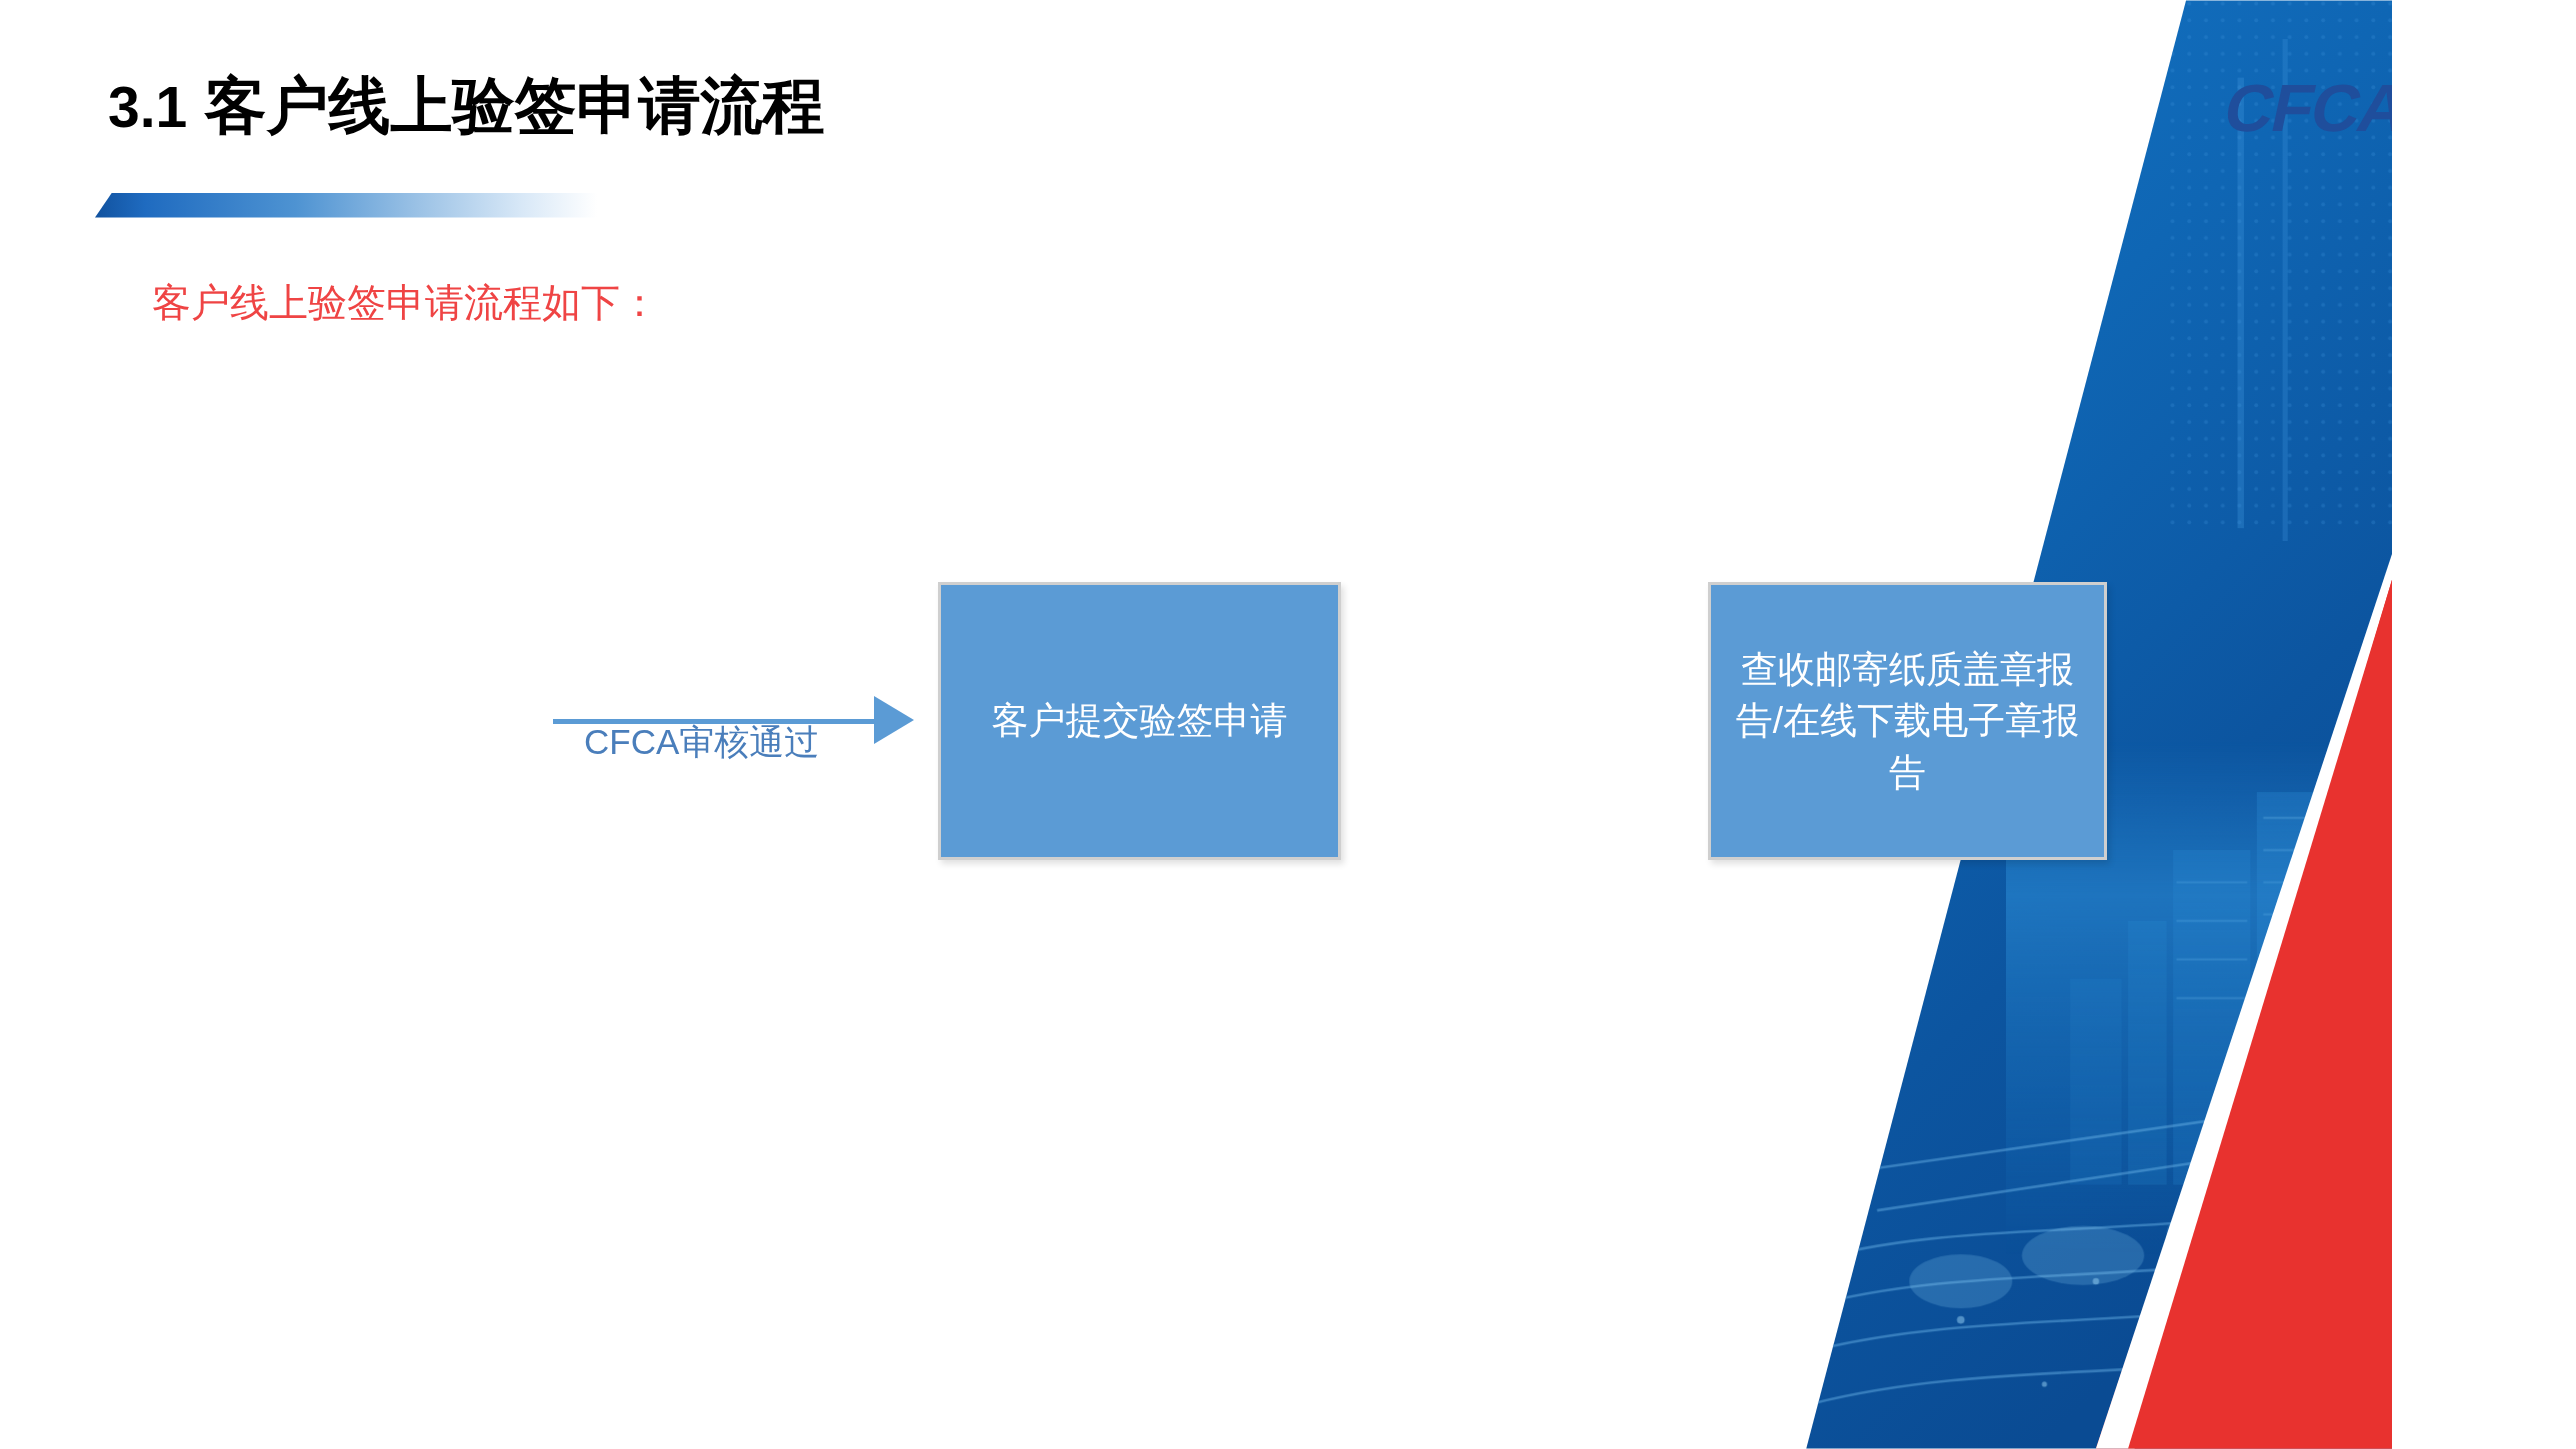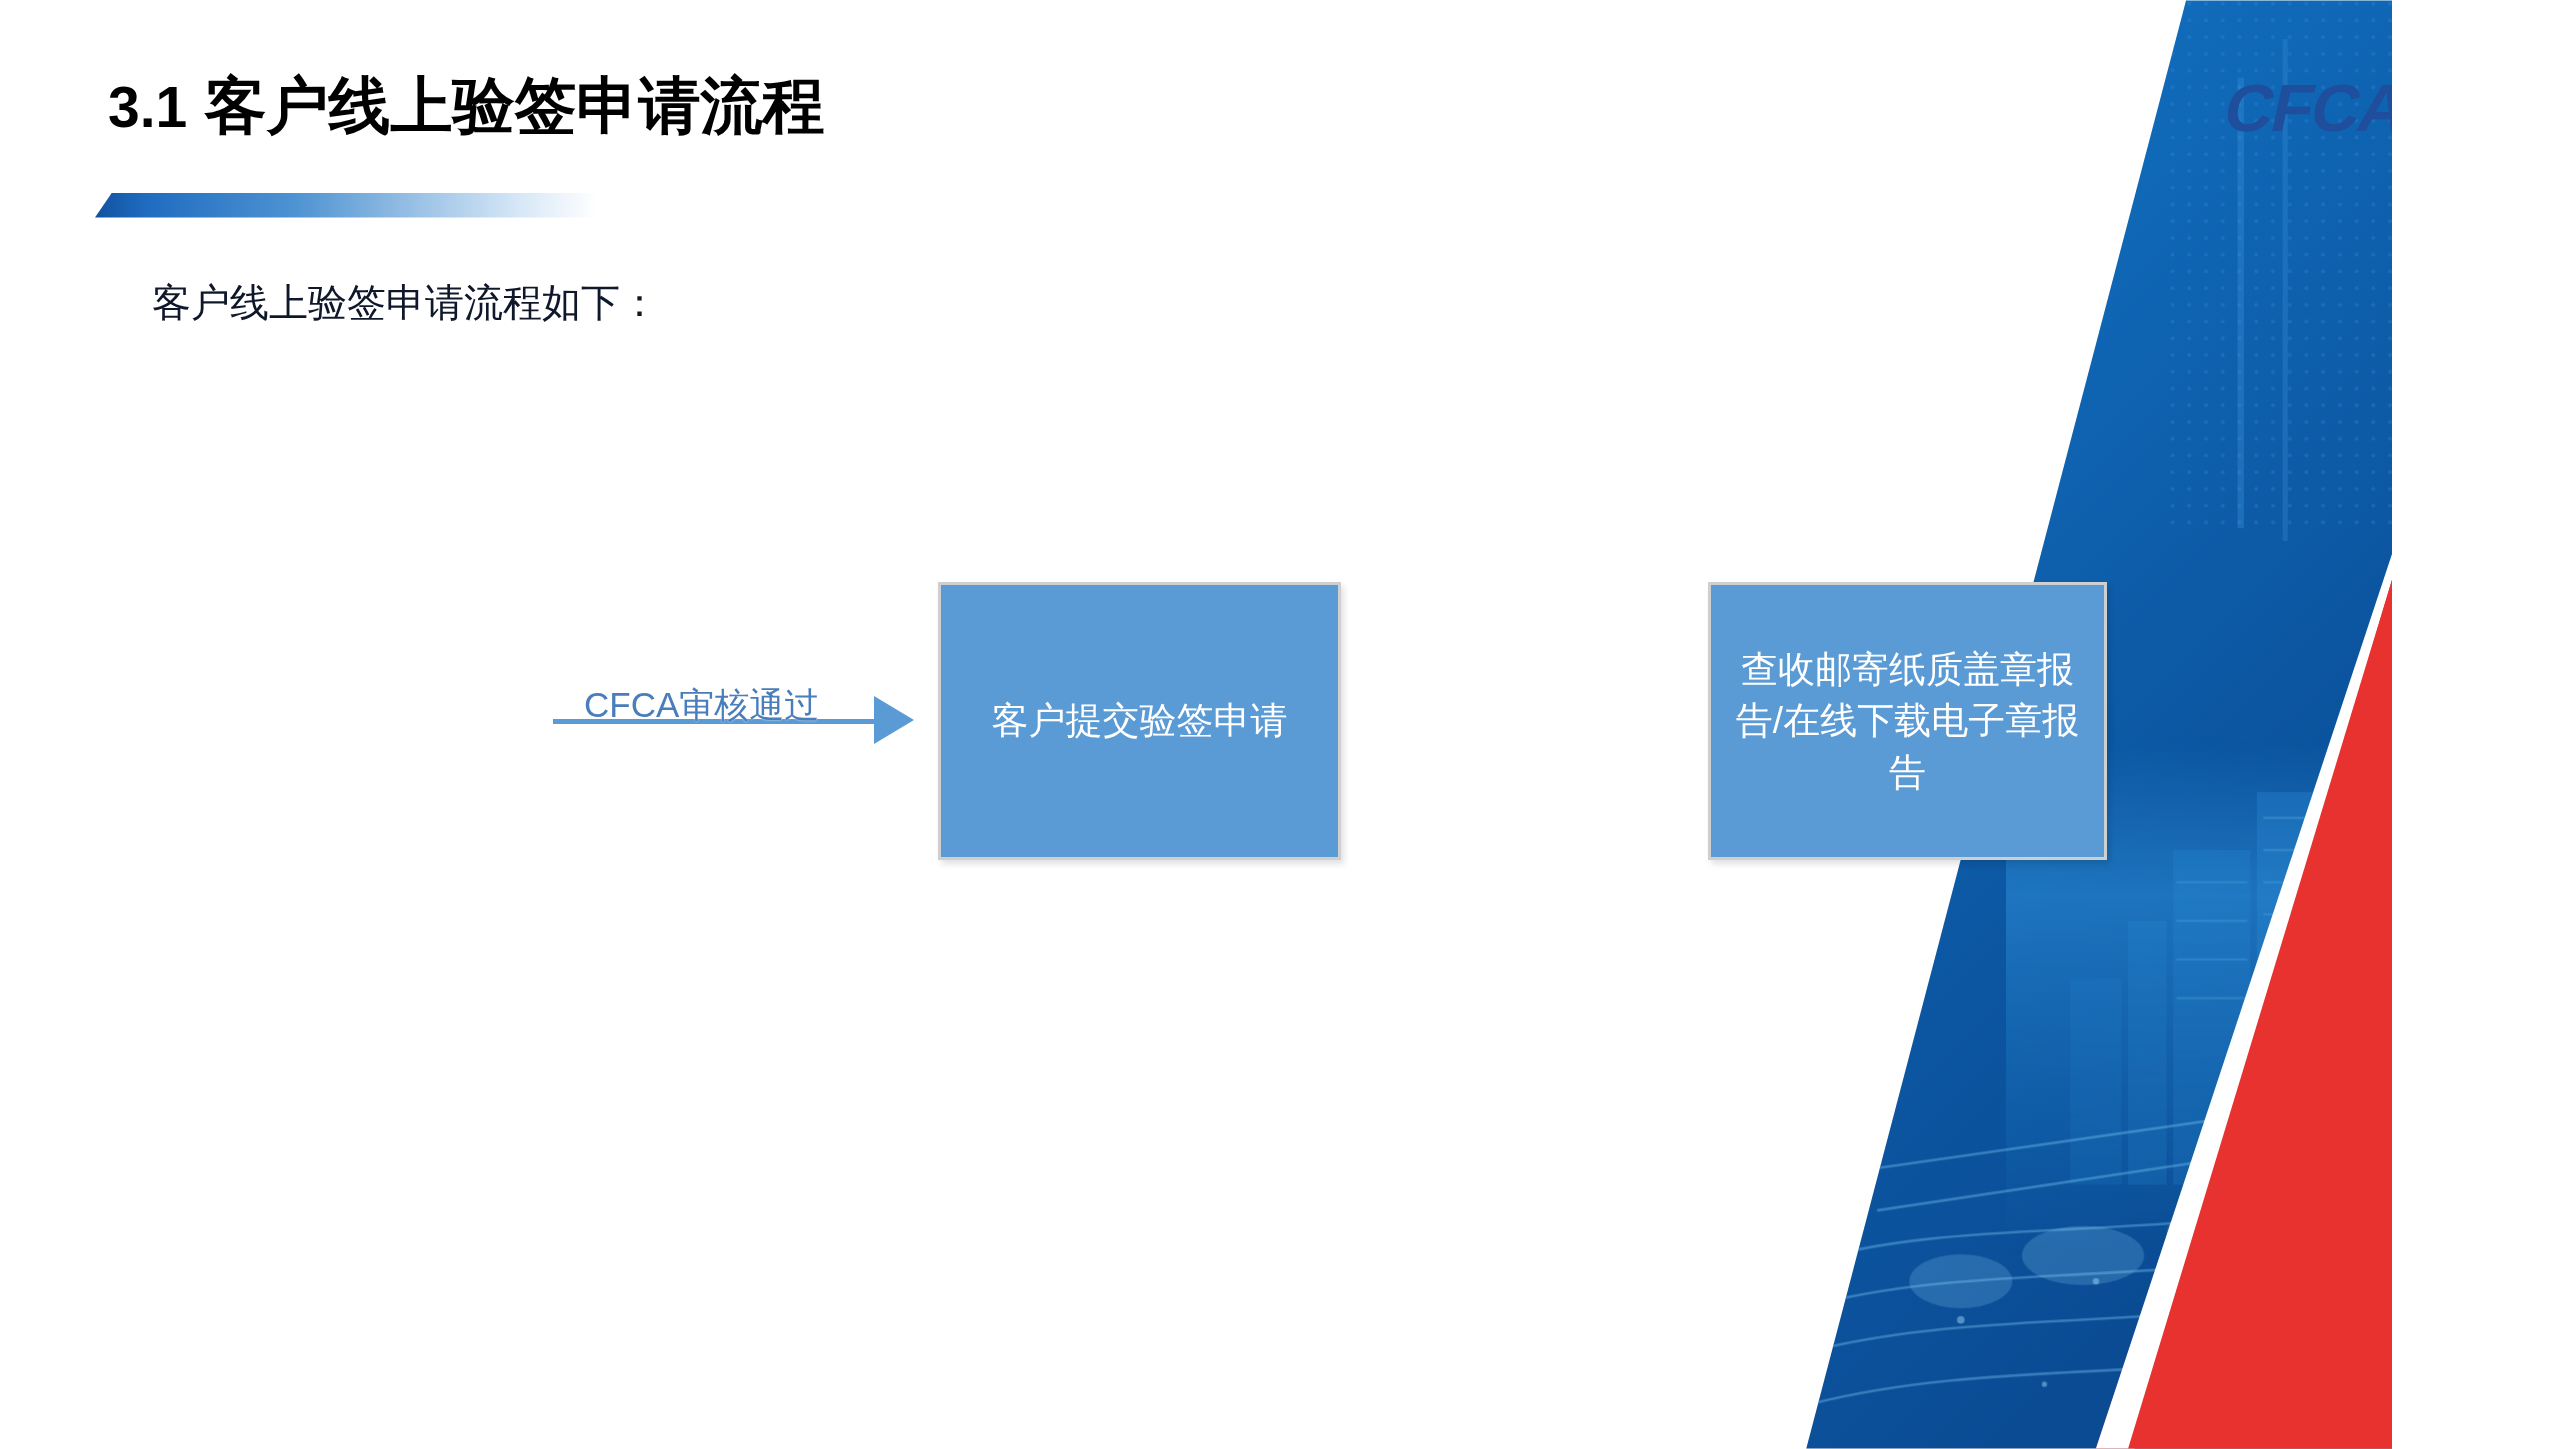--- a/index.html
+++ b/index.html
@@ -66,21 +66,21 @@
     height: 77px;
   }
   .cfca-logo svg { display: block; }
 
   
   .body-text {
     position: absolute;
     left: 152px;
     top: 276px;
     font-size: 39px;
-    color: #0f172a;
+    color: #ef4444;
     white-space: nowrap;
   }
 
   
   .flow {
     position: absolute;
     left: 0;
     top: 0;
     width: 2576px;
     height: 1449px;
@@ -139,21 +139,21 @@
 
   .conn-label {
     position: absolute;
     top: 5.2px;
     color: #4A7EBB;
     font-size: 35px;
     white-space: nowrap;
     line-height: 1;
     text-shadow: 0 0 1.9px rgba(255,255,255,0.9);
   }
-  #connector-1 .conn-label { left: 31px; }
+  #connector-1 .conn-label { left: 31px; margin-top: 37px; }
   #connector-2 .conn-label { left: 117px; }
 </style>
 </head>
 <body>
 
 <div id="slide">
 
   <div class="corner-art">
     <svg width="708" height="1449" viewBox="0 0 1100 2250" xmlns="http://www.w3.org/2000/svg">
       <defs>

